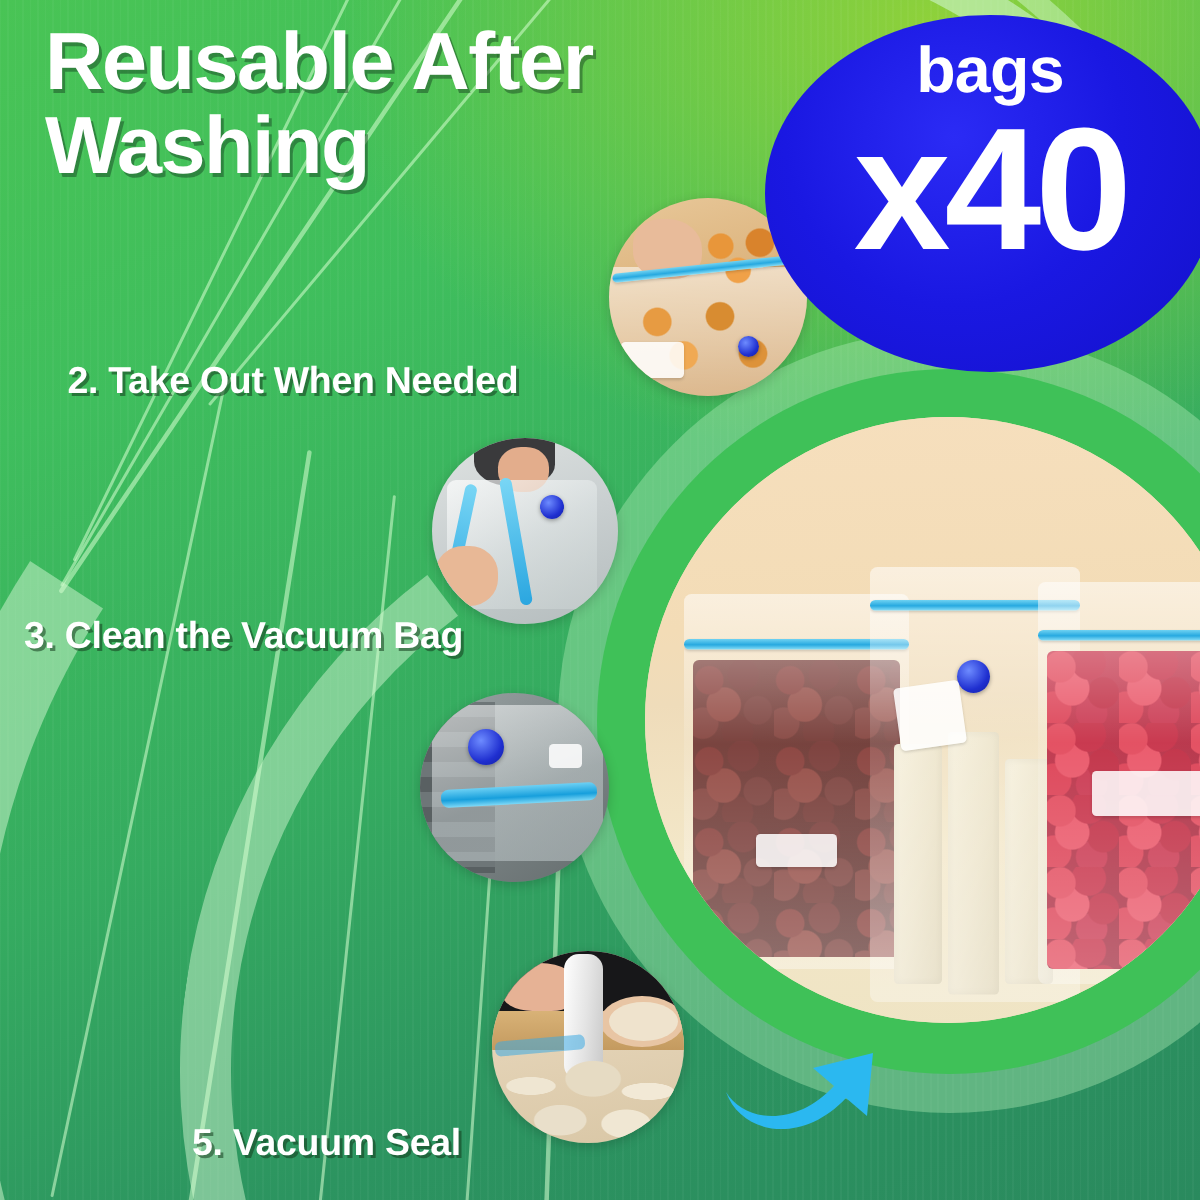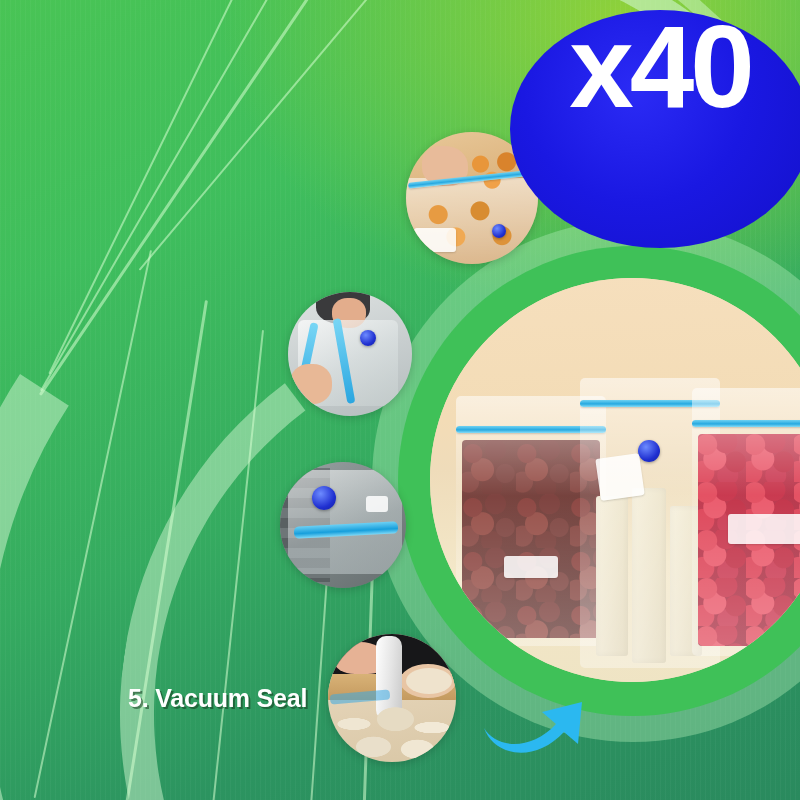--- a/index.html
+++ b/index.html
@@ -191,21 +191,21 @@
     text-shadow:2px 2px 0 rgba(20,60,30,.55);
     white-space:nowrap;
   }
   .caption.c1{
     left:568px;top:302px;white-space:normal;width:220px;
     text-shadow:2px 2px 0 rgba(90,70,40,.55);
   }
   .caption.c2{left:45px;top:240px;}
   .caption.c3{left:16px;top:410px;}
   .caption.c4{left:128px;top:580px;}
-  .caption.c5{left:128px;top:684px;}
+  .caption.c5{left:128px;top:748px;}
 
   
   .arrow{position:absolute;left:478px;top:662px;width:130px;height:96px;}
 </style>
 </head>
 <body>
 
 <div id="poster">
 
   <div class="bg-texture"></div>
@@ -314,19 +314,23 @@
     <div style="position:absolute;left:2px;top:58px;width:60px;height:10px;background:rgba(60,170,225,.55);border-radius:4px;transform:rotate(-5deg);"></div>
   </div>
 
   <div class="arrow">
     <svg width="130" height="96" viewBox="0 0 130 96" xmlns="http://www.w3.org/2000/svg">
       <path d="M6,66 C18,86 52,90 78,62 L64,50 L104,40 L100,82 L86,70 C56,102 16,94 6,66 Z" fill="#2bb8f0"></path>
     </svg>
   </div>
 
   <div class="badge">
+    <div class="badge-top">bags</div>
     <div class="badge-big">x40</div>
   </div>
 
-
+  <div class="headline">Reusable After Washing</div>
+
+  <div class="caption c2">2. Take Out When Needed</div>
+  <div class="caption c3">3. Clean the Vacuum Bag</div>
   <div class="caption c5">5. Vacuum Seal</div>
 
 </div>
 
 </body></html>

